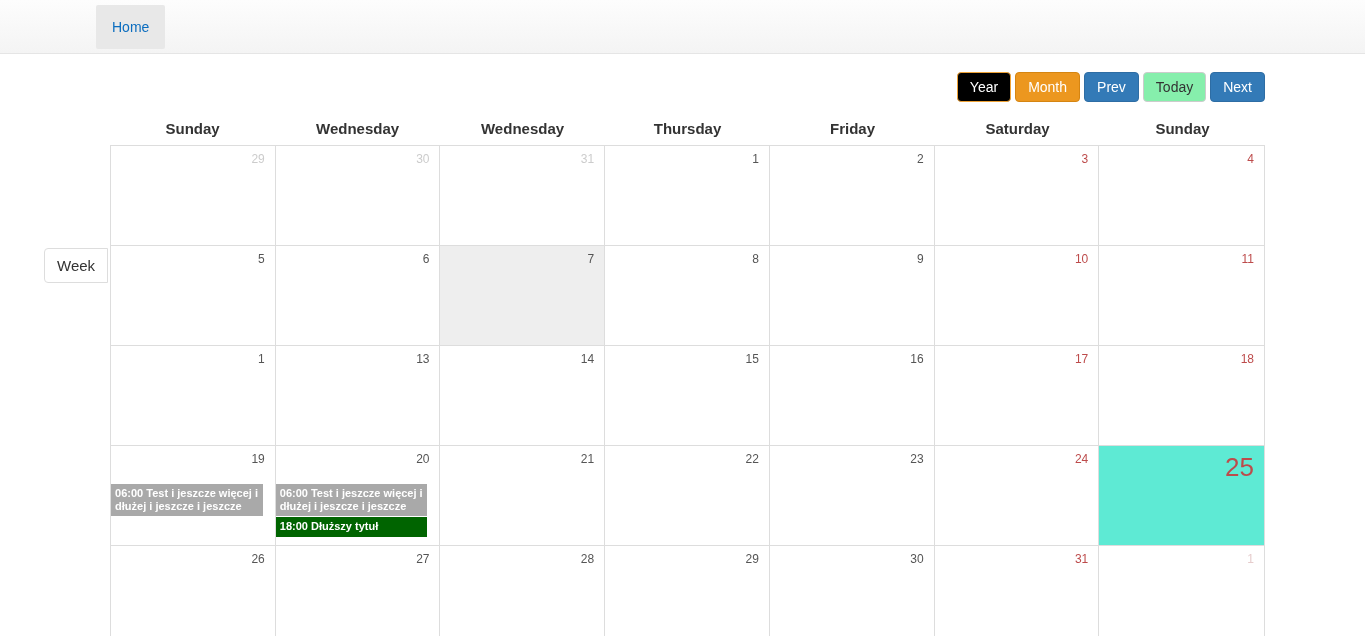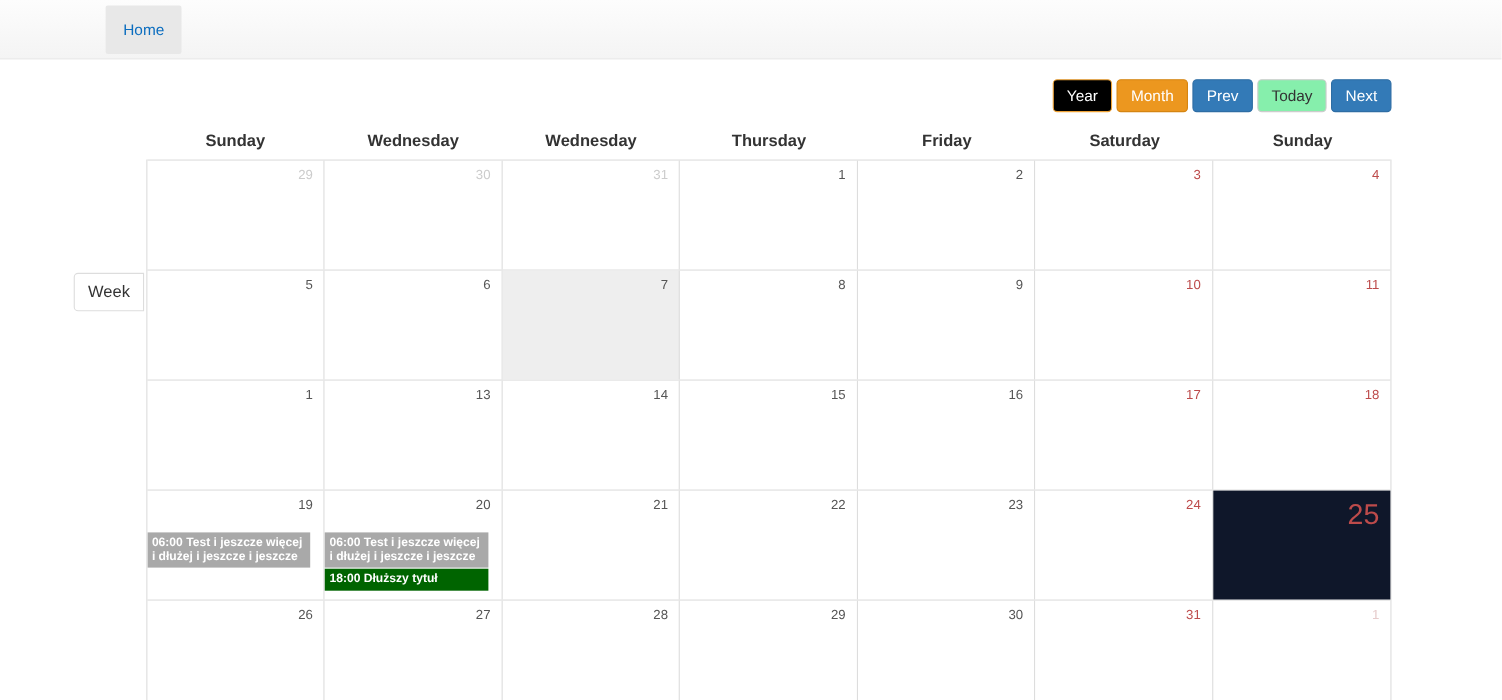--- a/index.html
+++ b/index.html
@@ -8,33 +8,33 @@
   .navbar { background: linear-gradient(#fdfdfd, #f4f4f4); border-bottom: 1px solid #e5e5e5; height: 54px; display: flex; align-items: center; padding: 0 96px; }
   .nav-item { padding: 14px 16px; color: #0b6dbf; cursor: pointer; background: #e8e8e8; border-radius: 2px; }
   .content { padding: 18px 0 40px; position: relative; }
   .toolbar { display: flex; justify-content: flex-end; gap: 4px; padding: 0 100px 12px 0; }
   .btn { display: inline-block; padding: 6px 12px; font-size: 14px; border: 1px solid transparent; border-radius: 4px; color: #fff; cursor: pointer; }
   .btn-warning { background: #000000; border-color: #eea236; }
   .btn-warning.active { background: #ec971f; border-color: #d58512; }
   .btn-primary { background: #337ab7; border-color: #2e6da4; }
   .btn-default { background: #86efac; color: #333; border-color: #ccc; }
   .calendar-wrap { display: flex; align-items: flex-start; padding: 0 100px 0 44px; }
-  .week-tab { border: 1px solid #ddd; border-radius: 4px 0 0 4px; padding: 8px 12px; margin-top: 134px; margin-right: 2px; background: #fff; cursor: pointer; font-size: 15px; margin-left: 23px; }
+  .week-tab { border: 1px solid #ddd; border-radius: 4px 0 0 4px; padding: 8px 12px; margin-top: 134px; margin-right: 2px; background: #fff; cursor: pointer; font-size: 15px; }
   .calendar { flex: 1; }
   .dow-row { display: grid; grid-template-columns: repeat(7, 1fr); }
   .dow { text-align: center; font-weight: 700; padding: 6px 0 8px; font-size: 15px; }
   .grid { border: 1px solid #ddd; border-top: none; }
   .week { display: grid; grid-template-columns: repeat(7, 1fr); height: 100px; border-top: 1px solid #ddd; }
   .day { position: relative; border-right: 1px solid #ddd; overflow: hidden; }
   .day:last-child { border-right: none; }
   .daynum { position: absolute; top: 6px; right: 10px; font-size: 12px; color: #555; }
   .other-month .daynum { color: #ccc; }
   .weekend .daynum { color: #bd4b4b; }
   .other-month.weekend .daynum { color: #e6cccc; }
-  .today-cell { background: #0f172a; }
+  .today-cell { background: #5eead4; }
   .today-cell .daynum { font-size: 26px; color: #bd4b4b; }
   .shaded { background: #eee; }
   .events { position: absolute; left: 0; right: 12px; top: 38px; }
   .evt { font-size: 11px; font-weight: 700; color: #fff; padding: 3px 4px; line-height: 1.2; white-space: normal; margin-bottom: 1px; cursor: pointer; }
   .evt-gray { background: #a9a9a9; }
   .evt-green { background: #006400; }
 </style>
 </head>
 <body>
 <div class="viewport">

